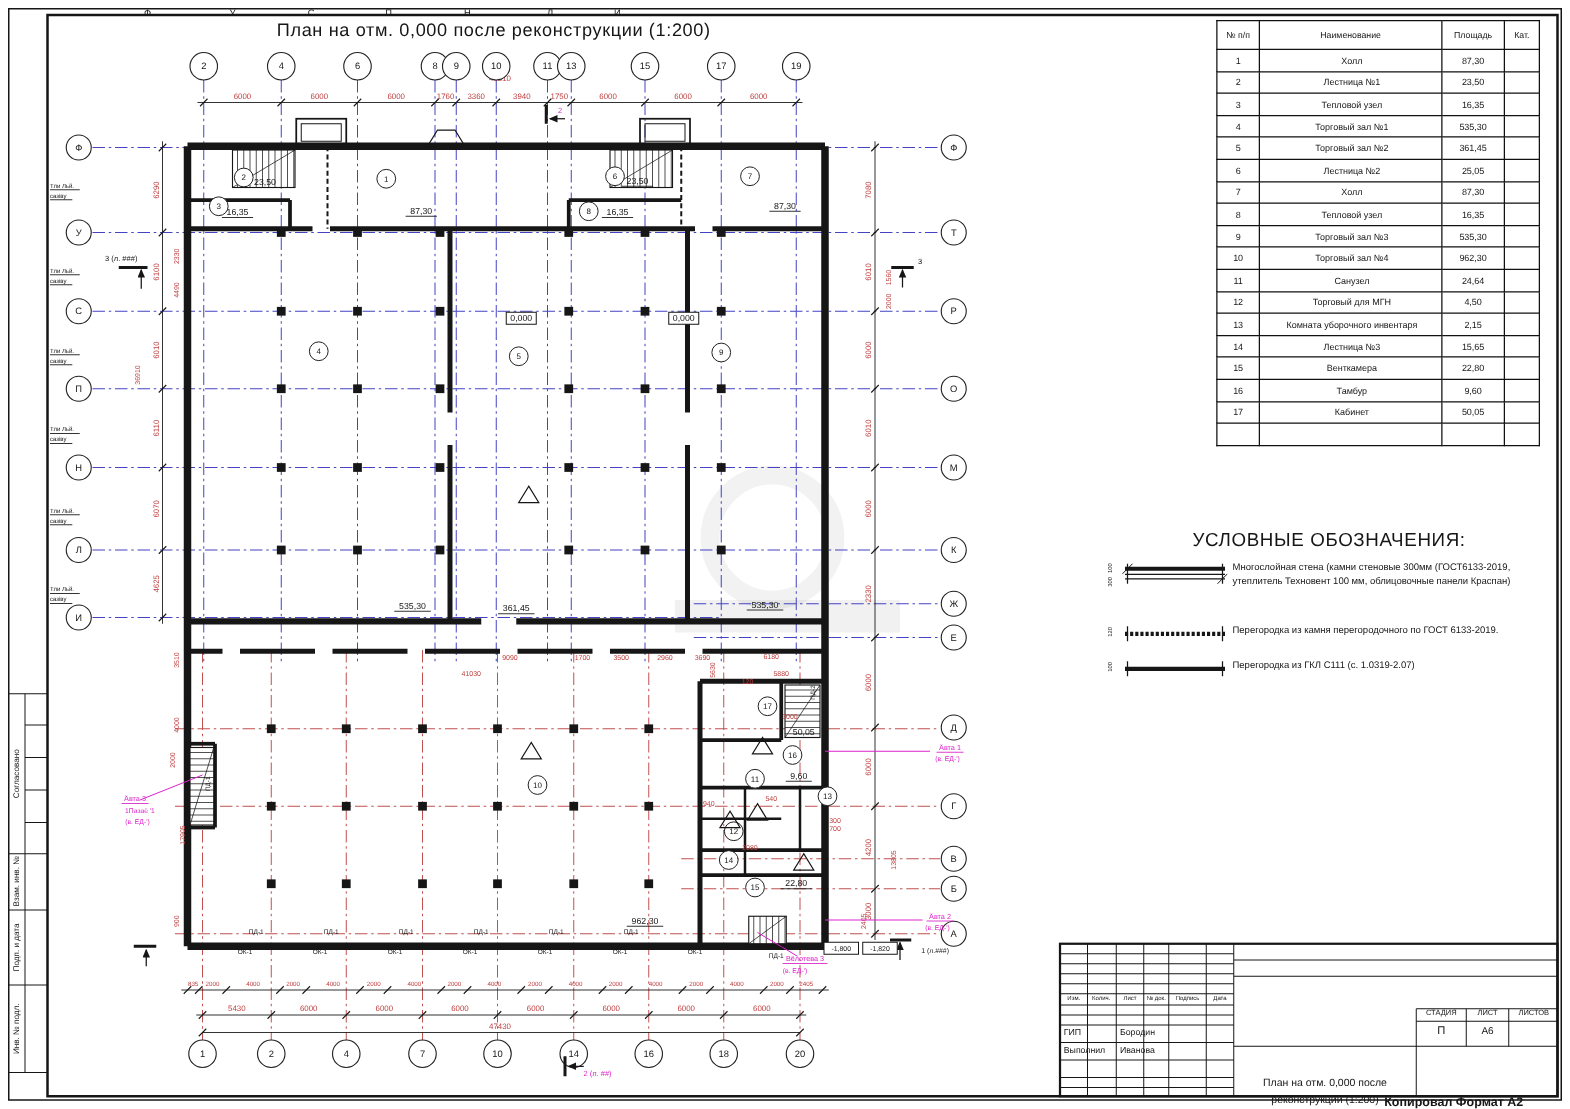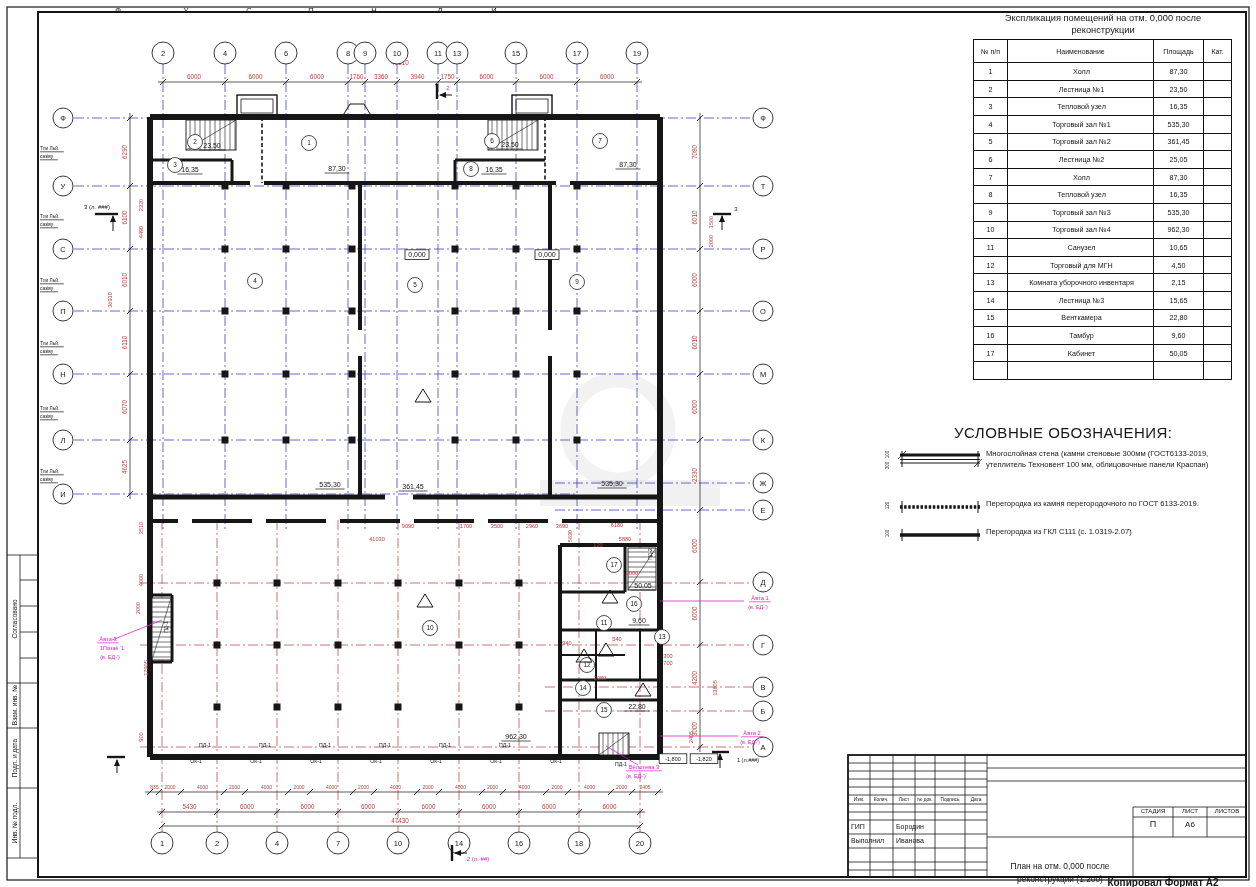--- a/index.html
+++ b/index.html
@@ -650,26 +650,23 @@
       <text x="750" y="744" fill="#dd22cc" font-size="5.4" text-anchor="middle" font-family="Liberation Sans,sans-serif">(в. ЕД-')</text>
       <text x="108" y="641" fill="#dd22cc" font-size="5.8" text-anchor="middle" font-family="Liberation Sans,sans-serif">Äвта 3</text>
       <line x1="97.212" y1="642.8" x2="118.788" y2="642.8" stroke="#dd22cc" stroke-width="0.7"></line>
       <text x="112" y="650" fill="#dd22cc" font-size="5.4" text-anchor="middle" font-family="Liberation Sans,sans-serif">1Пазаё '1</text>
       <text x="110" y="659" fill="#dd22cc" font-size="5.4" text-anchor="middle" font-family="Liberation Sans,sans-serif">(в. ЕД-')</text>
       <text x="644" y="769" fill="#dd22cc" font-size="5.8" text-anchor="middle" font-family="Liberation Sans,sans-serif">Вёлотева 3</text>
       <line x1="626.02" y1="770.8" x2="661.98" y2="770.8" stroke="#dd22cc" stroke-width="0.7"></line>
       <text x="636" y="778" fill="#dd22cc" font-size="5.4" text-anchor="middle" font-family="Liberation Sans,sans-serif">(в. ЕД-')</text>
     </svg>
 
+  <div id="main-title" class="abs">План на отм. 0,000 после реконструкции (1:200)</div>
 
   <div id="expl" class="abs">
-    <div class="t">
-      <div>Экспликация помещений на отм. 0,000 после</div>
-      <div>реконструкции</div>
-    </div>
     <table>
       <colgroup>
           <col style="width:34px">
           <col style="width:146px">
           <col style="width:50px">
           <col style="width:28px">
         </colgroup>
       <thead>
         <tr>
           <th>№ п/п</th>
@@ -735,21 +732,21 @@
           </tr>
           <tr>
             <td class="num">10</td>
             <td class="name">Торговый зал №4</td>
             <td class="area">962,30</td>
             <td class="cat"></td>
           </tr>
           <tr>
             <td class="num">11</td>
             <td class="name">Санузел</td>
-            <td class="area">10,65</td>
+            <td class="area">24,64</td>
             <td class="cat"></td>
           </tr>
           <tr>
             <td class="num">12</td>
             <td class="name">Торговый для МГН</td>
             <td class="area">4,50</td>
             <td class="cat"></td>
           </tr>
           <tr>
             <td class="num">13</td>

